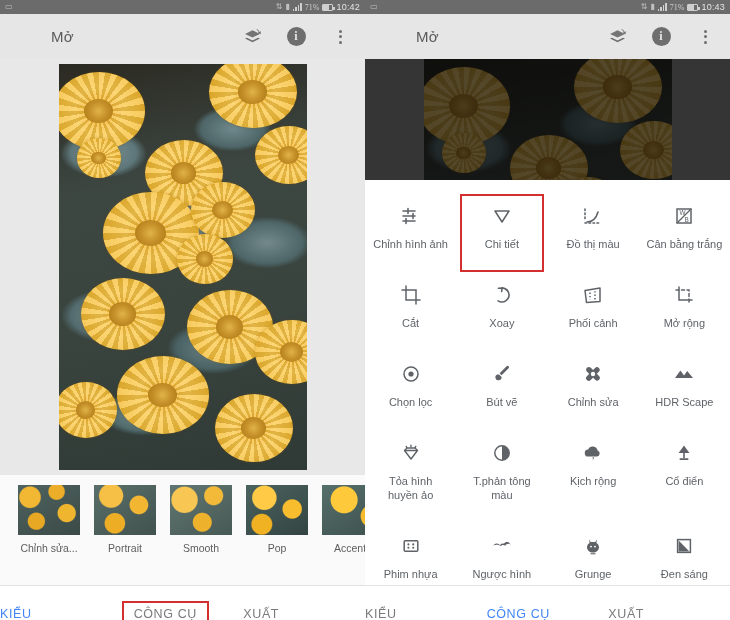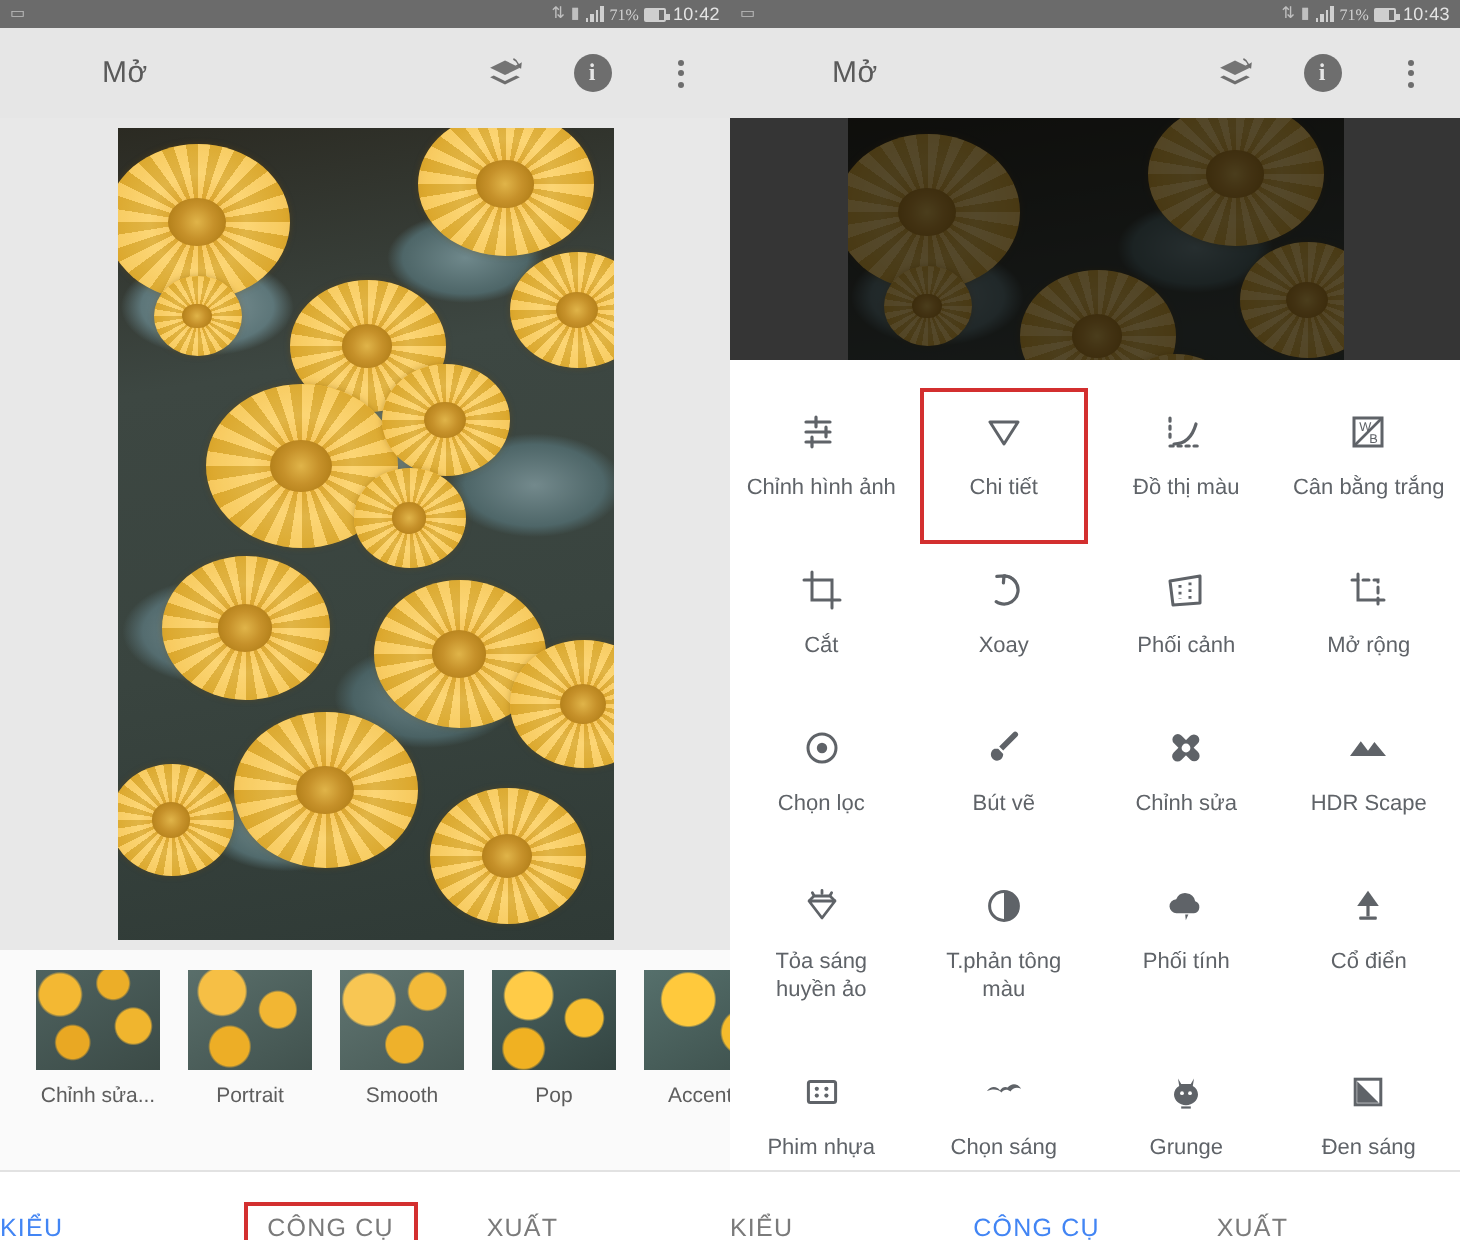--- a/index.html
+++ b/index.html
@@ -526,41 +526,41 @@
         </div>
 
         <div class="tool">
           <div class="tool-ico">
             <svg width="24" height="24" viewBox="0 0 24 24" fill="none" stroke="#5f6368" stroke-width="1.4" stroke-linejoin="round">
               <path d="M5.5 9.5h13L12 18z"></path>
               <path d="M5.5 9.5 8 7h8l2.5 2.5"></path>
               <path d="M12 4.2v1.6M7.2 5.4l.7 1.2M16.8 5.4l-.7 1.2" stroke-linecap="round"></path>
             </svg>
           </div>
-          <div class="tool-label">Tỏa sáng huyền ảo</div>
+          <div class="tool-label">Tỏa hình huyền ảo</div>
         </div>
 
         <div class="tool">
           <div class="tool-ico">
             <svg width="24" height="24" viewBox="0 0 24 24">
               <circle cx="12" cy="12" r="7.2" fill="none" stroke="#5f6368" stroke-width="1.5"></circle>
               <path d="M12 4.8a7.2 7.2 0 0 1 0 14.4z" fill="#5f6368"></path>
             </svg>
           </div>
           <div class="tool-label">T.phản tông màu</div>
         </div>
 
         <div class="tool">
           <div class="tool-ico">
             <svg width="24" height="24" viewBox="0 0 24 24" fill="#5f6368">
               <path d="M7.4 15.6a3.5 3.5 0 0 1-.3-7 5 5 0 0 1 9.5 1 3.1 3.1 0 0 1-.6 6z"></path>
               <path d="M11.6 16.2h1.6l-1.3 2.9z"></path>
             </svg>
           </div>
-          <div class="tool-label">Phối tính</div>
+          <div class="tool-label">Kịch rộng</div>
         </div>
 
         <div class="tool">
           <div class="tool-ico">
             <svg width="24" height="24" viewBox="0 0 24 24" fill="#5f6368">
               <path d="M12 4.4 17.4 12H6.6z"></path>
               <rect x="11.2" y="12" width="1.6" height="5.2"></rect>
               <rect x="7.6" y="17.2" width="8.8" height="1.7" rx=".5"></rect>
             </svg>
           </div>
@@ -579,21 +579,21 @@
           </div>
           <div class="tool-label">Phim nhựa</div>
         </div>
 
         <div class="tool">
           <div class="tool-ico">
             <svg width="24" height="24" viewBox="0 0 24 24" fill="#5f6368">
               <path d="M3.4 11.6c2.4-3.3 5.4-2.1 6.6-.4 1.1-1.6 2.6-2.1 3.8-1.4 1.7-2.2 4.8-2.5 6.8.6-2.2-1.1-4.3-.4-5.4 1.3-1.6-1.3-3.4-1-4.4.5-1.6-1.6-4.6-2-7.4-.6z"></path>
             </svg>
           </div>
-          <div class="tool-label">Chọn sáng</div>
+          <div class="tool-label">Ngược hình</div>
         </div>
 
         <div class="tool">
           <div class="tool-ico">
             <svg width="24" height="24" viewBox="0 0 24 24" fill="#5f6368">
               <path d="M8 5.2 9.6 8h4.8L16 5.2 15.4 9c1.6.9 2.6 2.5 2.6 4.3 0 2.9-2.7 5.3-6 5.3s-6-2.4-6-5.3c0-1.8 1-3.4 2.6-4.3z"></path>
               <circle cx="10" cy="12.6" r=".95" fill="#ffffff"></circle>
               <circle cx="14" cy="12.6" r=".95" fill="#ffffff"></circle>
               <path d="M9.6 19.2h4.8v1.1H9.6z"></path>
             </svg>

